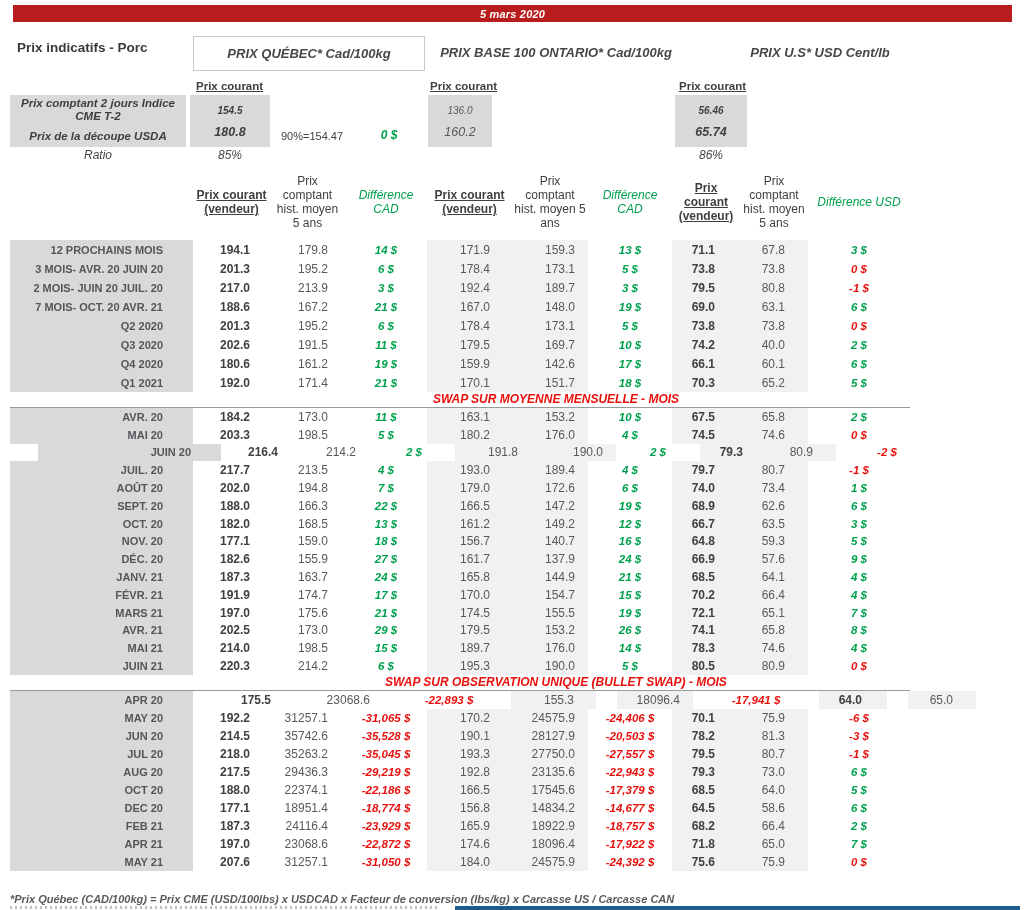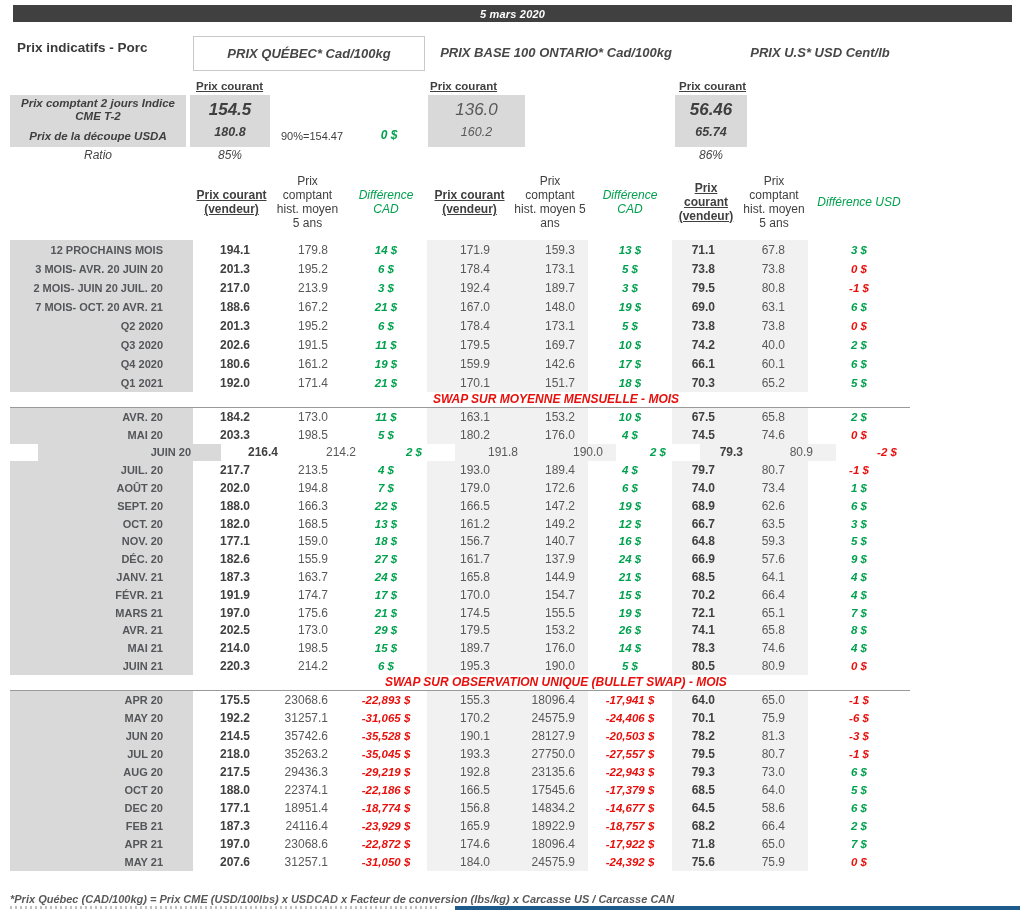--- a/index.html
+++ b/index.html
@@ -2,45 +2,45 @@
 <html><head>
 <meta charset="utf-8">
 <style>
   html,body{margin:0;padding:0;}
   body{
     position:relative;width:1024px;height:910px;overflow:hidden;background:#ffffff;
     font-family:"Liberation Sans","DejaVu Sans",sans-serif;color:#3f3f3f;
   }
   .abs{position:absolute;}
   
-  .top-bar{left:13px;top:5px;width:999px;height:17px;background:#404040;
+  .top-bar{left:13px;top:5px;width:999px;height:17px;background:#b91c1c;
     color:#fff;font-size:11px;font-weight:bold;font-style:italic;
     display:flex;align-items:center;justify-content:center;letter-spacing:.2px;}
   .page-title{left:17px;top:40px;font-size:13.5px;font-weight:bold;color:#3a3a3a;}
   .qc-box{left:193px;top:36px;width:230px;height:33px;border:1px solid #c9c9c9;
     display:flex;align-items:center;justify-content:center;
     font-size:13px;font-weight:bold;font-style:italic;color:#474747;}
   .on-head{left:430px;top:36px;width:252px;height:33px;display:flex;align-items:center;justify-content:center;
     font-size:13px;font-weight:bold;font-style:italic;color:#474747;}
   .us-head{left:700px;top:36px;width:240px;height:33px;display:flex;align-items:center;justify-content:center;
     font-size:13px;font-weight:bold;font-style:italic;color:#474747;}
   .pc-label{font-size:11.5px;font-weight:bold;text-decoration:underline;color:#3f3f3f;top:80px;text-align:center;}
   .pc-qc{left:196px;} .pc-on{left:430px;} .pc-us{left:679px;}
 
   
   .spot-labels{left:10px;top:95px;width:176px;height:52px;background:#d9d9d9;
     display:flex;flex-direction:column;font-style:italic;font-weight:bold;color:#3f3f3f;}
   .spot-l1{height:30px;display:flex;align-items:center;justify-content:center;text-align:center;
     font-size:11.5px;line-height:1.15;padding:0 4px;}
   .spot-l2{height:22px;display:flex;align-items:center;justify-content:center;font-size:11.5px;}
   .spot-vals{top:95px;height:52px;background:#d9d9d9;display:flex;flex-direction:column;font-style:italic;}
-  .spot-vals .v1{height:30px;display:flex;align-items:center;justify-content:center;font-size:17px;}
+  .spot-vals .v1{height:30px;display:flex;align-items:center;justify-content:center;font-size:10px;}
   .spot-vals .v2{height:22px;display:flex;align-items:flex-start;justify-content:center;font-size:12.5px;}
   .sv-qc{left:190px;width:80px;font-weight:bold;color:#3f3f3f;}
-  .sv-on{left:428px;width:97px;color:#595959;}
+  .sv-on{left:428px;width:64px;color:#595959;}
   .sv-us{left:675px;width:72px;font-weight:bold;color:#3f3f3f;}
   .spot-note{left:281px;top:130px;font-size:11px;color:#3f3f3f;}
   .spot-diff{left:368px;top:128px;width:42px;text-align:center;font-size:12px;font-weight:bold;font-style:italic;color:#00a14e;}
   .ratio-label{left:10px;top:148px;width:176px;text-align:center;font-style:italic;font-size:12px;color:#454545;}
   .ratio-qc{left:190px;top:148px;width:80px;text-align:center;font-style:italic;font-size:12px;color:#454545;}
   .ratio-us{left:675px;top:148px;width:72px;text-align:center;font-style:italic;font-size:12px;color:#454545;}
 
   
   :root{--cols:183px 77px 75px 82px 85px 76px 84px 68px 68px 102px;}
   .thead{left:10px;top:170px;width:900px;display:grid;grid-template-columns:var(--cols);}
@@ -397,21 +397,21 @@
       <div class="c4 num band">195.3</div>
       <div class="c5 num band">190.0</div>
       <div class="c6 diff" style="color: rgb(0, 161, 78);">5 $</div>
       <div class="c7 num b band">80.5</div>
       <div class="c8 num band">80.9</div>
       <div class="c9 diff" style="color: rgb(232, 16, 12);">0 $</div>
     </div>
     <div class="sec ruled">
       <div class="sec-title">SWAP SUR OBSERVATION UNIQUE (BULLET SWAP) - MOIS</div>
     </div>
-    <div class="trow" style="height: 18px;">
+    <div class="trow" style="height: 18px; gap: 21px;">
       <div class="c0">APR 20</div>
       <div class="c1 num b">175.5</div>
       <div class="c2 num">23068.6</div>
       <div class="c3 diff" style="color: rgb(232, 16, 12);">-22,893 $</div>
       <div class="c4 num band">155.3</div>
       <div class="c5 num band">18096.4</div>
       <div class="c6 diff" style="color: rgb(232, 16, 12);">-17,941 $</div>
       <div class="c7 num b band">64.0</div>
       <div class="c8 num band">65.0</div>
       <div class="c9 diff" style="color: rgb(232, 16, 12);">-1 $</div>

